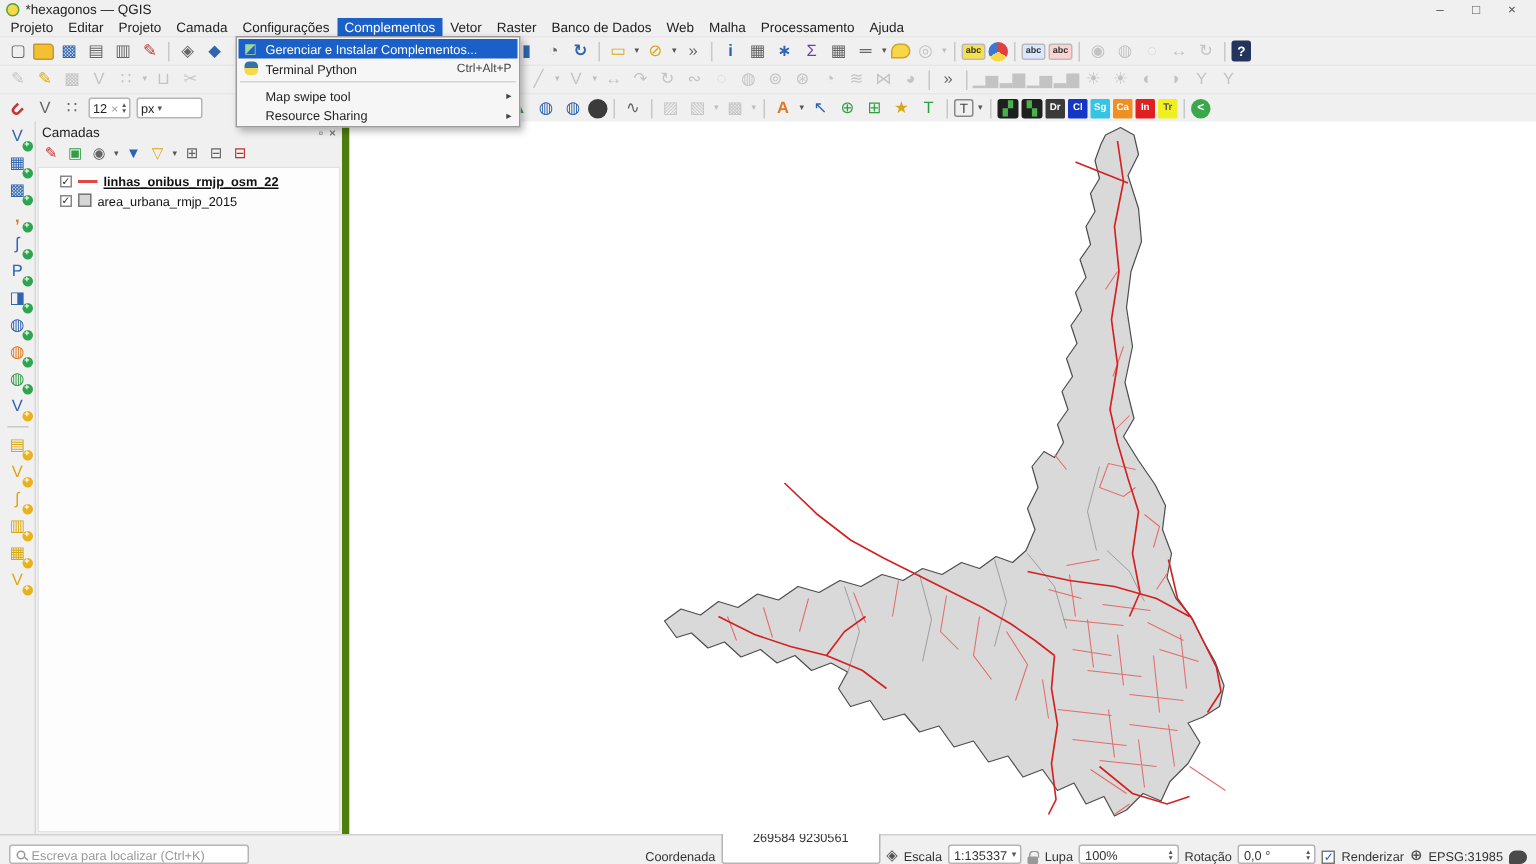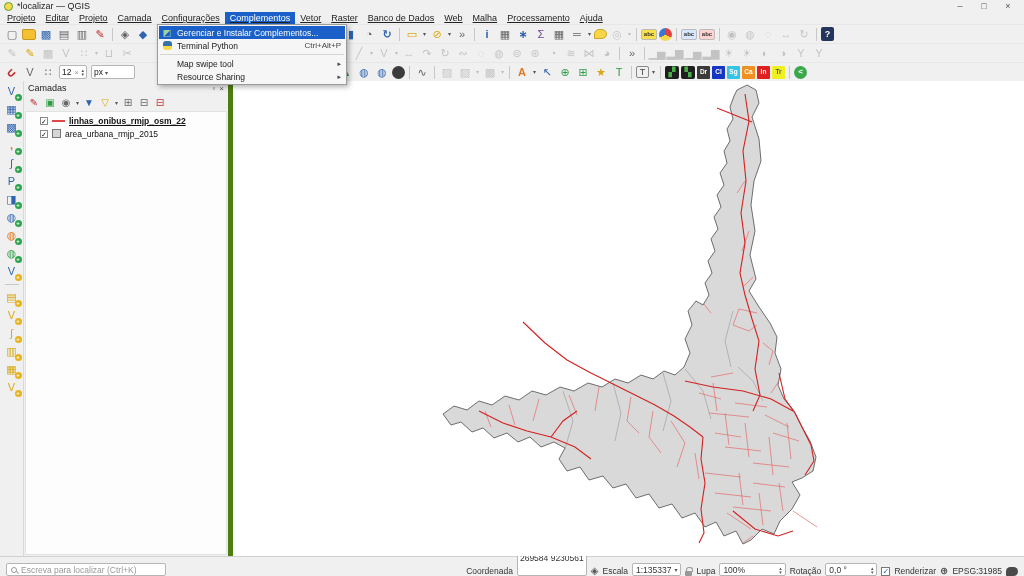--- a/index.html
+++ b/index.html
@@ -5,21 +5,21 @@
   html,body{margin:0;padding:0;background:#c9c9c9;}
   *{box-sizing:border-box;}
   .app{width:1024px;height:576px;background:#f0f0f0;position:relative;overflow:hidden;
        font-family:"Liberation Sans","DejaVu Sans",sans-serif;color:#222;display:flex;flex-direction:column;}
   
   .titlebar{height:12px;display:flex;align-items:center;padding:0 4px;font-size:9px;background:#f0f0f0;flex:none;}
   .qlogo{width:9px;height:9px;border-radius:50%;background:#f8d948;border:1.5px solid #4ca33d;margin-right:4px;flex:none;}
   .win-controls{margin-left:auto;display:flex;gap:0;color:#555;}
   .win-controls span{width:24px;text-align:center;font-size:9px;line-height:12px;}
   
-  .menubar{height:12px;display:flex;align-items:flex-start;font-size:9px;padding-left:2px;background:#f0f0f0;flex:none;text-decoration:underline;}
+  .menubar{height:12px;display:flex;align-items:flex-start;font-size:9px;padding-left:2px;background:#f0f0f0;flex:none;}
   .menu-item{padding:0 5px;line-height:12px;white-space:nowrap;}
   .menu-item.active{background:#1a60c8;color:#fff;}
   
   .toolbar-row{height:19px;display:flex;align-items:center;padding-left:3px;background:#f0f0f0;flex:none;border-top:1px solid #e7e7e7;}
   .ticon{width:16px;height:15px;margin:0 1px;display:inline-flex;align-items:center;justify-content:center;
          font-size:11px;line-height:1;border-radius:2px;flex:none;color:#555;}
   .drop{width:7px!important;font-size:6px!important;color:#555;margin:0!important;}
   .tsep{width:1px;height:13px;background:#c8c8c8;margin:0 3px;flex:none;}
   .tsp{flex:none;height:1px;}
   .g7{color:#666}.blu{color:#2e64b0}.yel{color:#d8a812}.red{color:#c03030}.grn{color:#2f9e44}
@@ -83,42 +83,42 @@
   
   .statusbar{height:20px;background:#f0f0f0;border-top:1px solid #d0d0d0;display:flex;align-items:flex-end;
         font-size:8.5px;color:#333;padding:0 6px;gap:4px;flex:none;}
   .locator{width:160px;height:13px;background:#fff;border:1px solid #b5b5b5;border-radius:2px;display:flex;
         align-items:center;gap:4px;padding:0 4px;color:#999;flex:none;}
   .mag{width:6px;height:6px;border:1px solid #999;border-radius:50%;position:relative;flex:none;}
   .mag::after{content:"";position:absolute;width:3px;height:1px;background:#999;right:-3px;bottom:-1px;transform:rotate(45deg);}
   .loc-ph{white-space:nowrap;overflow:hidden;}
   .sb-spacer{flex:1;}
   .sb-label{white-space:nowrap;}
-  .sb-box{background:#fff;border:1px solid #b5b5b5;padding:0 2px;height:25px;line-height:12px;border-radius:2px;white-space:nowrap;}
+  .sb-box{background:#fff;border:1px solid #b5b5b5;padding:0 20px;height:25px;line-height:12px;border-radius:2px;white-space:nowrap;}
   .sb-combo{background:#fff;border:1px solid #b5b5b5;height:13px;border-radius:2px;display:inline-flex;
         align-items:center;gap:3px;padding:0 3px;white-space:nowrap;}
   .dropm{font-size:6px;color:#555;}
   .sb-ic{font-size:10px;color:#555;}
   .lockwrap{display:inline-flex;align-items:flex-end;height:12px;}
   .lock{width:7px;height:5px;background:#999;position:relative;border-radius:1px;}
   .lock::before{content:"";position:absolute;top:-4px;left:1px;width:5px;height:4px;border:1px solid #999;
         border-bottom:none;border-radius:3px 3px 0 0;}
   .cb{width:9px;height:9px;border:1px solid #777;background:#fff;color:#1a60c8;font-size:8px;line-height:8px;
         text-align:center;flex:none;}
   .msg{width:12px;height:9px;background:#4a4a4a;border-radius:5px 5px 5px 1px;flex:none;}
   .wide{min-width:62px;}
 </style>
 </head>
 <body>
 
 <div class="app">
 
   <div class="titlebar">
     <span class="qlogo"></span>
-    <span>*localizar — QGIS</span>
+    <span>*hexagonos — QGIS</span>
     <span class="win-controls">
       <span>–</span>
       <span>□</span>
       <span>×</span>
     </span>
   </div>
 
   <div class="menubar">
       <span class="menu-item">Projeto</span>
       <span class="menu-item">Editar</span>

